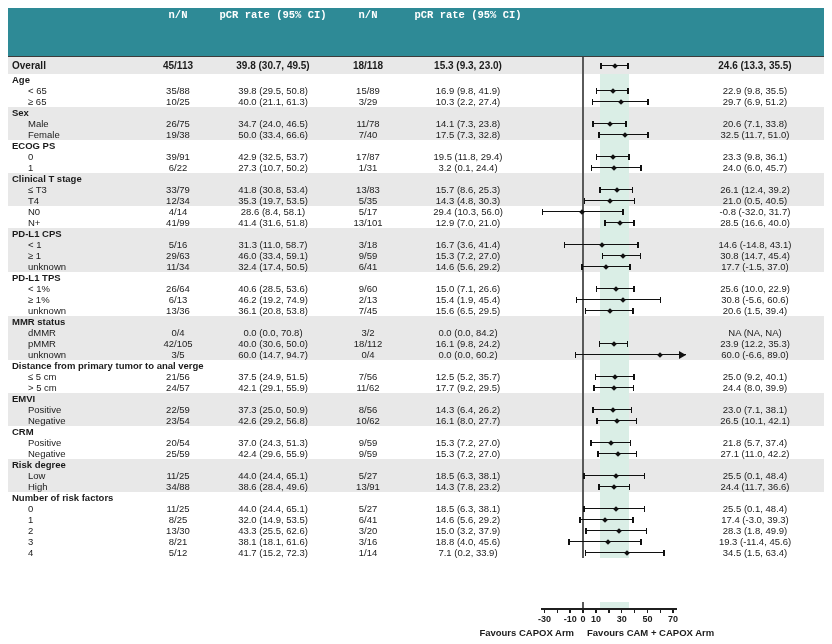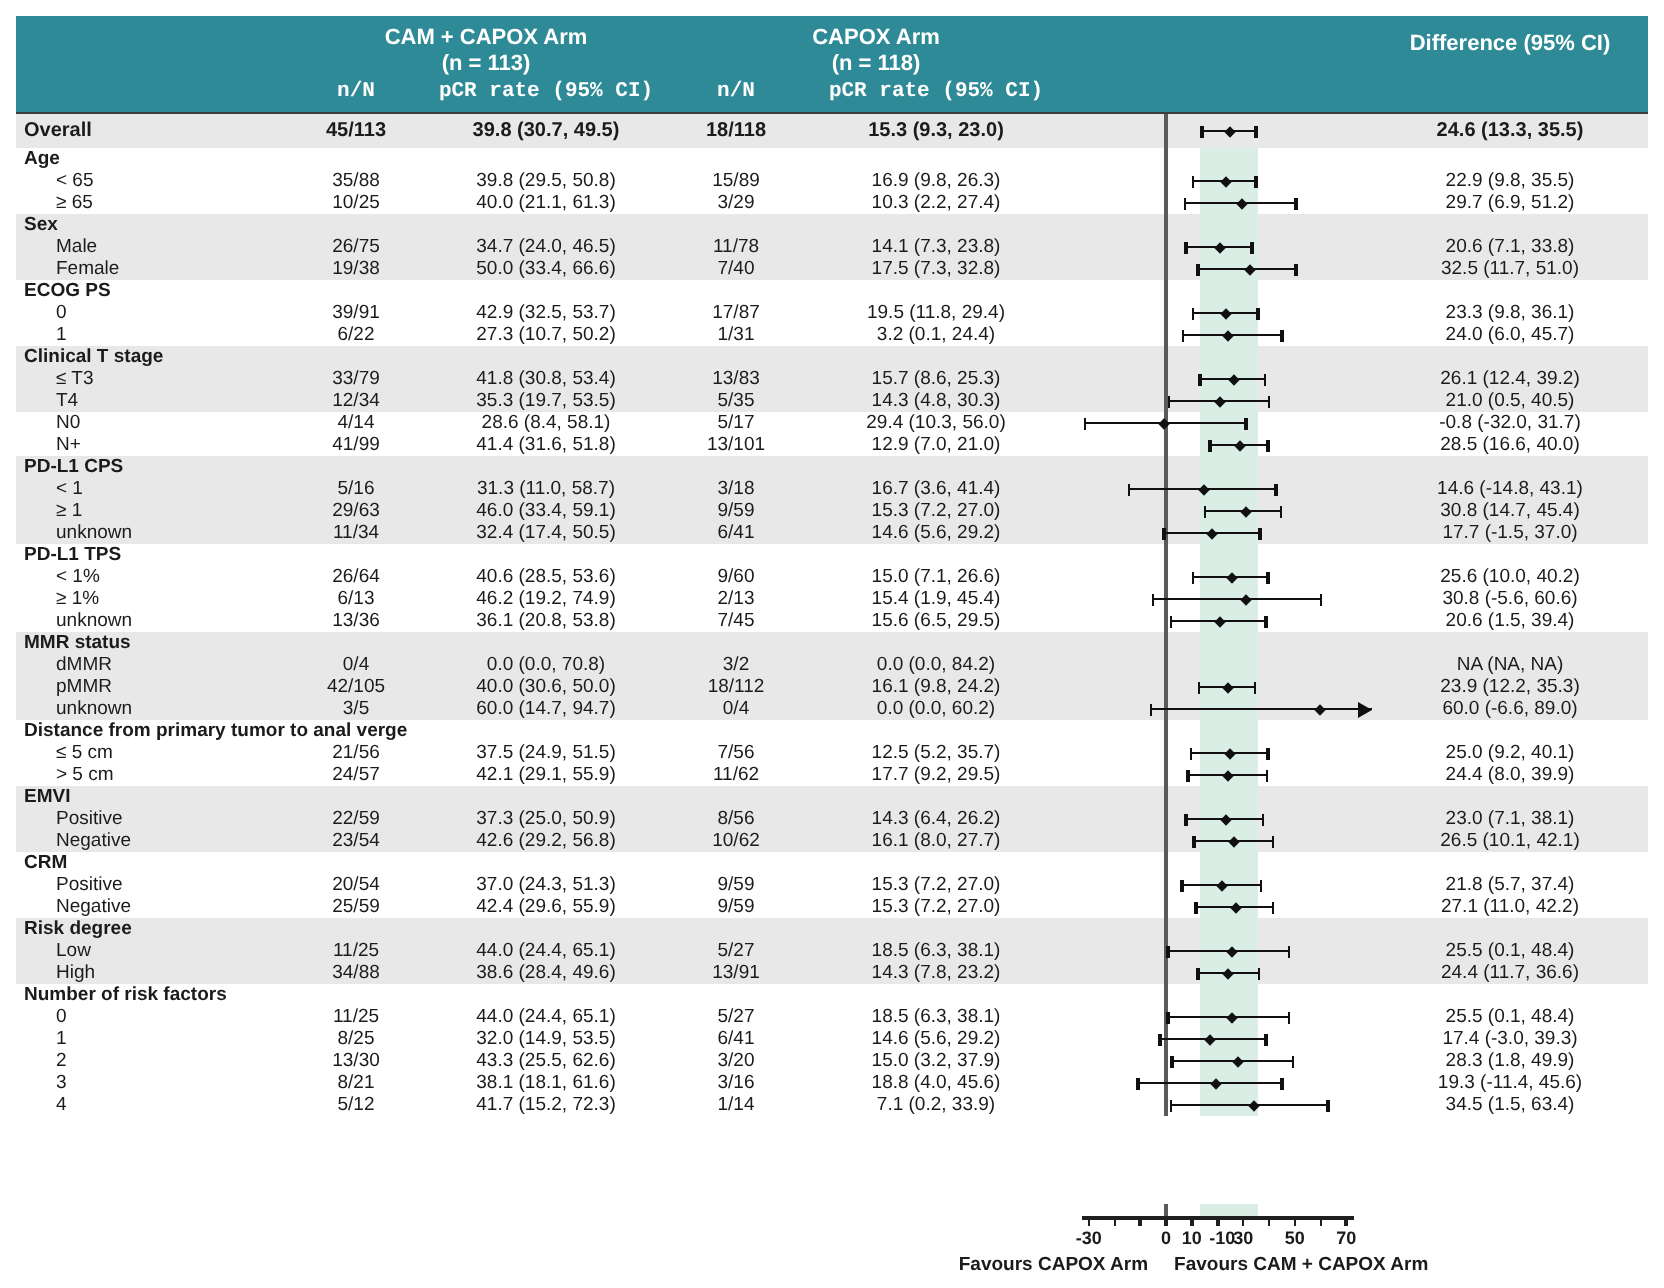--- a/index.html
+++ b/index.html
@@ -39,33 +39,20 @@
   .tick{position:absolute;width:1.5px;height:4px;background:#1f1f1f;}
   .ticklab{position:absolute;font-size:9px;font-weight:700;transform:translateX(-50%);}
   .fav{position:absolute;top:627px;font-size:9.5px;font-weight:700;white-space:nowrap;}
 </style>
 </head>
 <body>
 
 <div id="page">
 
   <div id="hdr">
-    <div class="hrow">
-      <div class="h-label"></div>
-      <div class="h-arm h-arm1">
-        <div>CAM + CAPOX Arm</div>
-        <div>(n = 113)</div>
-      </div>
-      <div class="h-arm h-arm2">
-        <div>CAPOX Arm</div>
-        <div>(n = 118)</div>
-      </div>
-      <div class="h-plot"></div>
-      <div class="h-diff">Difference (95% CI)</div>
-    </div>
     <div class="hrow2">
       <div class="c-label"></div>
       <div class="c-n sh">n/N</div>
       <div class="c-p1 sh">pCR rate (95% CI)</div>
       <div class="c-n sh">n/N</div>
       <div class="c-p2 sh">pCR rate (95% CI)</div>
       <div class="c-plot"></div>
       <div class="c-diff"></div>
     </div>
   </div>
@@ -99,21 +86,21 @@
             <div class="band" style="left: 62.16px; width: 28.5704px;"></div>
             <div class="zline" style="left: 44.0435px;"></div>
           </div>
           <div class="c-diff"></div>
         </div>
         <div class="trow">
           <div class="c-label">&lt; 65</div>
           <div class="c-n">35/88</div>
           <div class="c-p1">39.8 (29.5, 50.8)</div>
           <div class="c-n">15/89</div>
-          <div class="c-p2">16.9 (9.8, 26.3)</div>
+          <div class="c-p2">16.9 (9.8, 41.9)</div>
           <div class="c-plot plotcell">
             <div class="band" style="left: 62.16px; width: 28.5704px;"></div>
             <div class="zline" style="left: 44.0435px;"></div>
             <div class="ci" style="left: 57.6557px; width: 33.0748px;"></div>
             <div class="wh" style="left: 57.6557px;"></div>
             <div class="wh" style="left: 89.2304px;"></div>
             <div class="pt" style="left: 74.5148px;"></div>
           </div>
           <div class="c-diff">22.9 (9.8, 35.5)</div>
         </div>
@@ -388,21 +375,21 @@
           <div class="c-n">9/60</div>
           <div class="c-p2">15.0 (7.1, 26.6)</div>
           <div class="c-plot plotcell">
             <div class="band" style="left: 62.16px; width: 28.5704px;"></div>
             <div class="zline" style="left: 44.0435px;"></div>
             <div class="ci" style="left: 57.913px; width: 38.8661px;"></div>
             <div class="wh" style="left: 57.913px;"></div>
             <div class="wh" style="left: 95.2791px;"></div>
             <div class="pt" style="left: 77.9896px;"></div>
           </div>
-          <div class="c-diff">25.6 (10.0, 40.2)</div>
+          <div class="c-diff">25.6 (10.0, 22.9)</div>
         </div>
         <div class="trow">
           <div class="c-label">≥ 1%</div>
           <div class="c-n">6/13</div>
           <div class="c-p1">46.2 (19.2, 74.9)</div>
           <div class="c-n">2/13</div>
           <div class="c-p2">15.4 (1.9, 45.4)</div>
           <div class="c-plot plotcell">
             <div class="band" style="left: 62.16px; width: 28.5704px;"></div>
             <div class="zline" style="left: 44.0435px;"></div>
@@ -777,21 +764,21 @@
       <div class="tick" style="left: 31.4239px; top: 7px;"></div>
       <div class="tick" style="left: 44.2935px; top: 7px;"></div>
       <div class="tick" style="left: 57.163px; top: 7px;"></div>
       <div class="tick" style="left: 70.0326px; top: 7px;"></div>
       <div class="tick" style="left: 82.9022px; top: 7px;"></div>
       <div class="tick" style="left: 95.7717px; top: 7px;"></div>
       <div class="tick" style="left: 108.641px; top: 7px;"></div>
       <div class="tick" style="left: 121.511px; top: 7px;"></div>
       <div class="tick" style="left: 134.38px; top: 7px;"></div>
       <div class="ticklab" style="left: 6.43478px; top: 12px;">-30</div>
-      <div class="ticklab" style="left: 32.1739px; top: 12px; margin-left: 41px;">-10</div>
+      <div class="ticklab" style="left: 32.1739px; top: 12px;">-10</div>
       <div class="ticklab" style="left: 45.0435px; top: 12px;">0</div>
       <div class="ticklab" style="left: 57.913px; top: 12px;">10</div>
       <div class="ticklab" style="left: 83.6522px; top: 12px;">30</div>
       <div class="ticklab" style="left: 109.391px; top: 12px;">50</div>
       <div class="ticklab" style="left: 135.13px; top: 12px;">70</div>
     </div>
 
   <div class="fav" id="favL" style="right: 257.957px;">Favours CAPOX Arm</div>
   <div class="fav" id="favR" style="left: 587.043px;">Favours CAM + CAPOX Arm</div>
 

